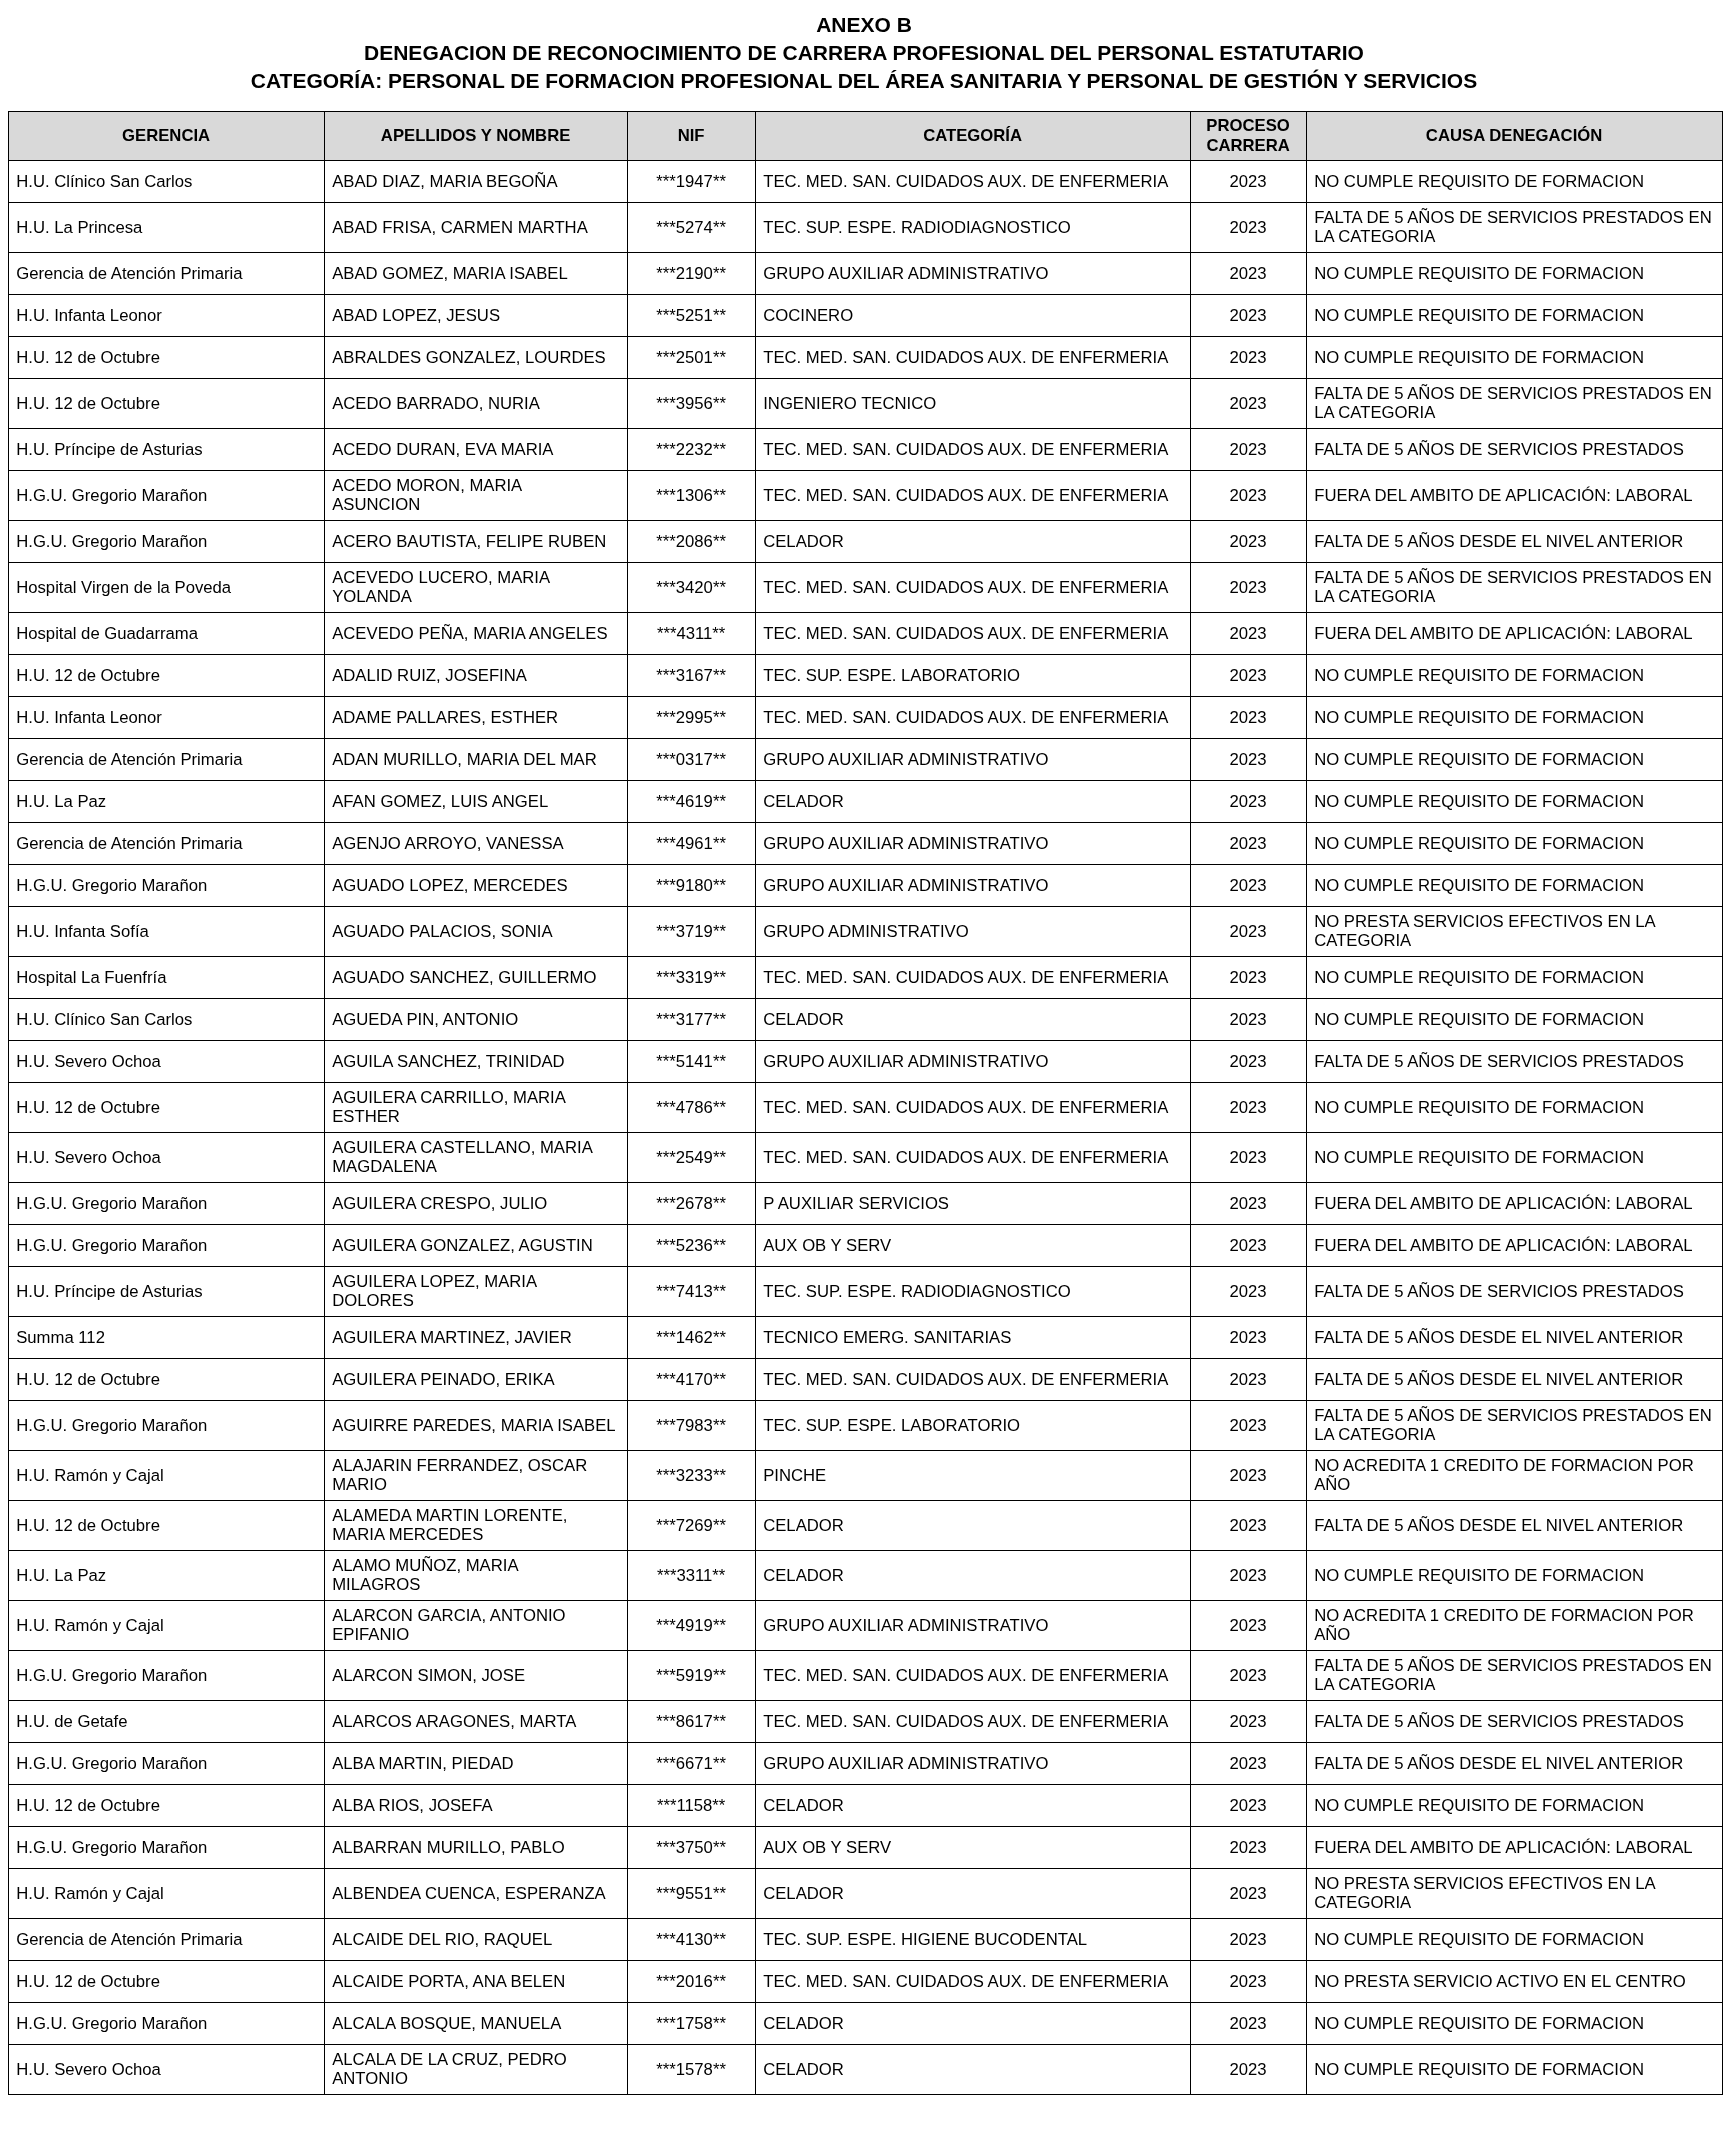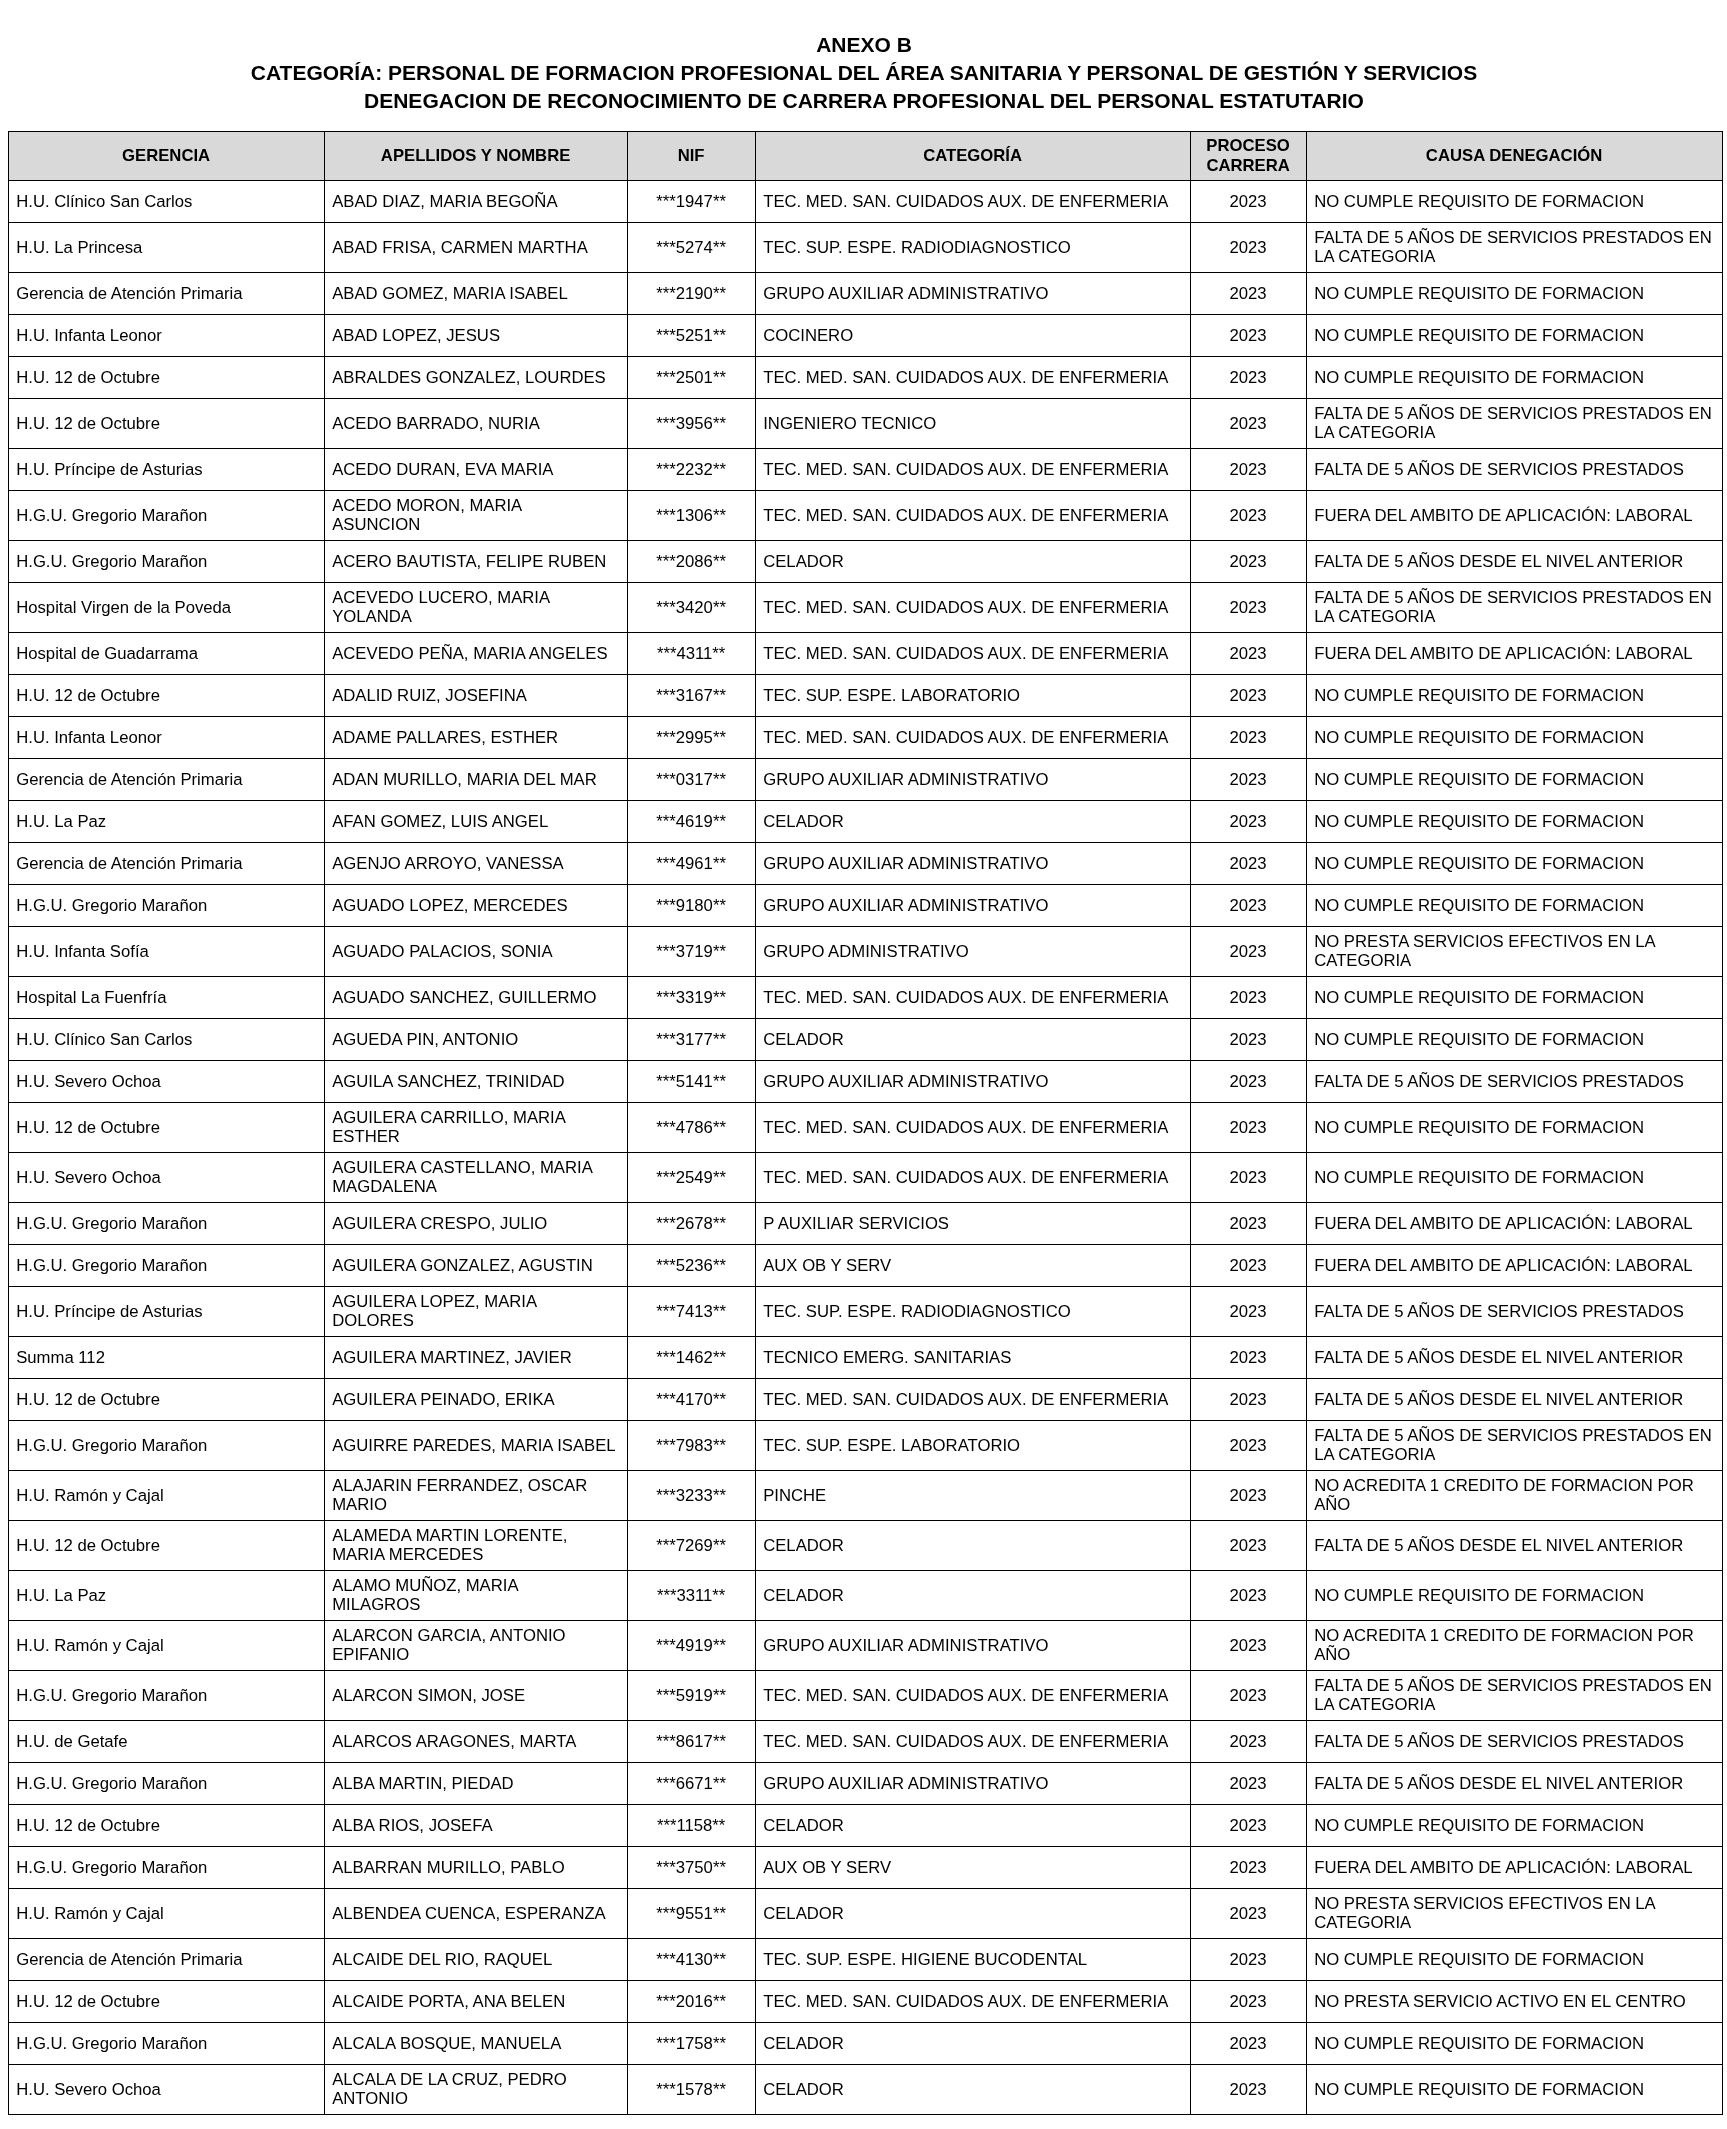--- a/index.html
+++ b/index.html
@@ -4,21 +4,21 @@
 <style>
   html, body { margin: 0; padding: 0; }
   body {
     width: 1728px;
     min-height: 2129px;
     background: #ffffff;
     color: #000000;
     font-family: "Liberation Sans", sans-serif;
   }
   .page { width: 1728px; }
-  .titles { text-align: center; padding-top: 10.6px; margin-top: 20px; }
+  .titles { text-align: center; padding-top: 10.6px; }
   .title-line {
     font-weight: 700;
     font-size: 21px;
     line-height: 1.35;
   }
   table.data {
     border-collapse: collapse;
     table-layout: fixed;
     width: 1713px;
     margin: 15px 7.6px 0 7.6px;
@@ -47,22 +47,22 @@
     text-align: left;
   }
   td.c2, td.c4 { text-align: center; }
 </style>
 </head>
 <body>
 
 <div class="page">
   <header class="titles">
     <div class="title-line">ANEXO B</div>
+    <div class="title-line">DENEGACION DE RECONOCIMIENTO DE CARRERA PROFESIONAL DEL PERSONAL ESTATUTARIO</div>
     <div class="title-line">CATEGORÍA:  PERSONAL DE FORMACION PROFESIONAL DEL ÁREA SANITARIA Y PERSONAL DE GESTIÓN Y SERVICIOS</div>
-    <div class="title-line">DENEGACION DE RECONOCIMIENTO DE CARRERA PROFESIONAL DEL PERSONAL ESTATUTARIO</div>
   </header>
 
   <table class="data">
     <colgroup>
       <col style="width:316px">
       <col style="width:303px">
       <col style="width:128px">
       <col style="width:435px">
       <col style="width:116px">
       <col style="width:416px">

